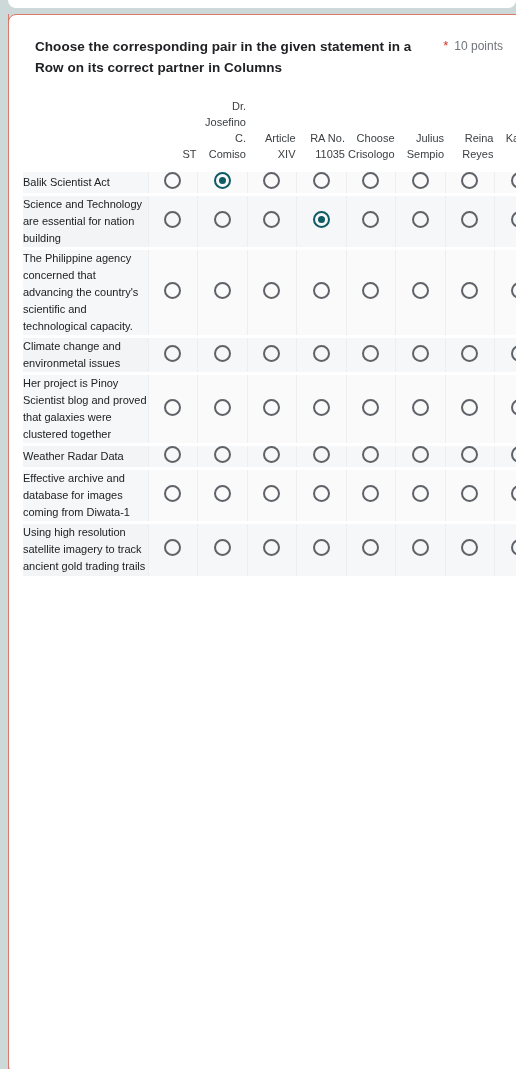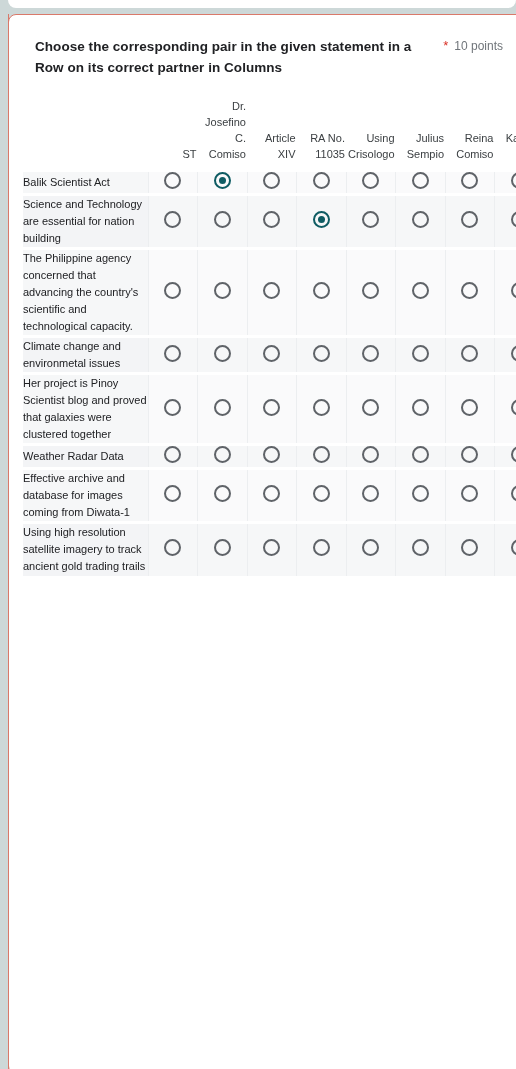--- a/index.html
+++ b/index.html
@@ -190,23 +190,23 @@
           <col class="opt-col">
           <col class="opt-col">
         </colgroup>
       <thead>
         <tr id="grid-head-tr">
           <th class="row-label-head"></th>
         <th>ST</th>
             <th>Dr. Josefino C. Comiso</th>
             <th>Article XIV</th>
             <th>RA No. 11035</th>
-            <th>Using Crisologo</th>
+            <th>Choose Crisologo</th>
             <th>Julius Sempio</th>
-            <th>Reina Comiso</th>
+            <th>Reina Reyes</th>
             <th>Kamela Ng</th>
           </tr>
       </thead>
       <tbody id="grid-body">
           <tr class="grid-row">
             <td class="row-label-cell">Balik Scientist Act</td>
             <td class="opt-cell"><span class="radio"></span></td>
             <td class="opt-cell"><span class="radio checked"></span></td>
             <td class="opt-cell"><span class="radio"></span></td>
             <td class="opt-cell"><span class="radio"></span></td>

